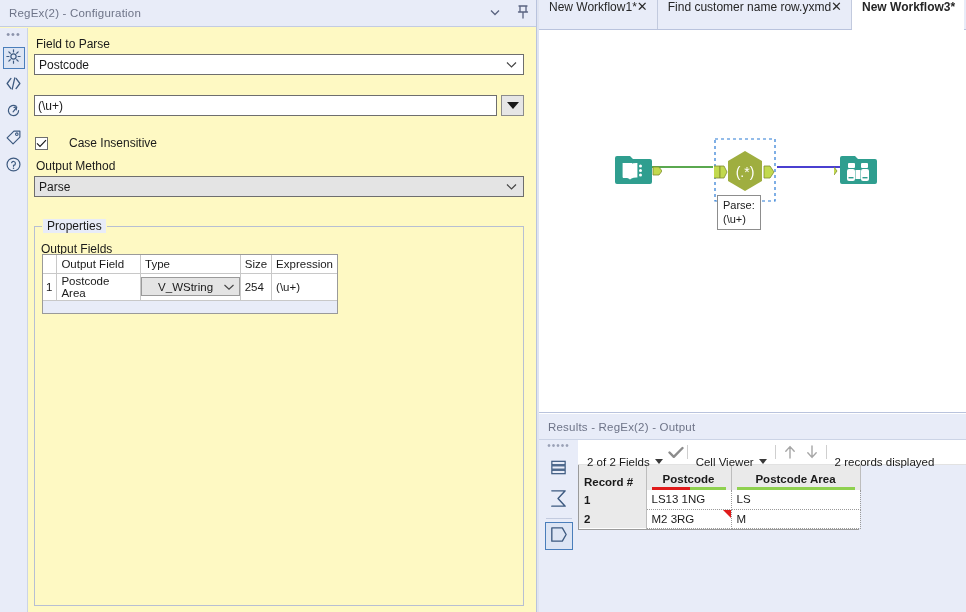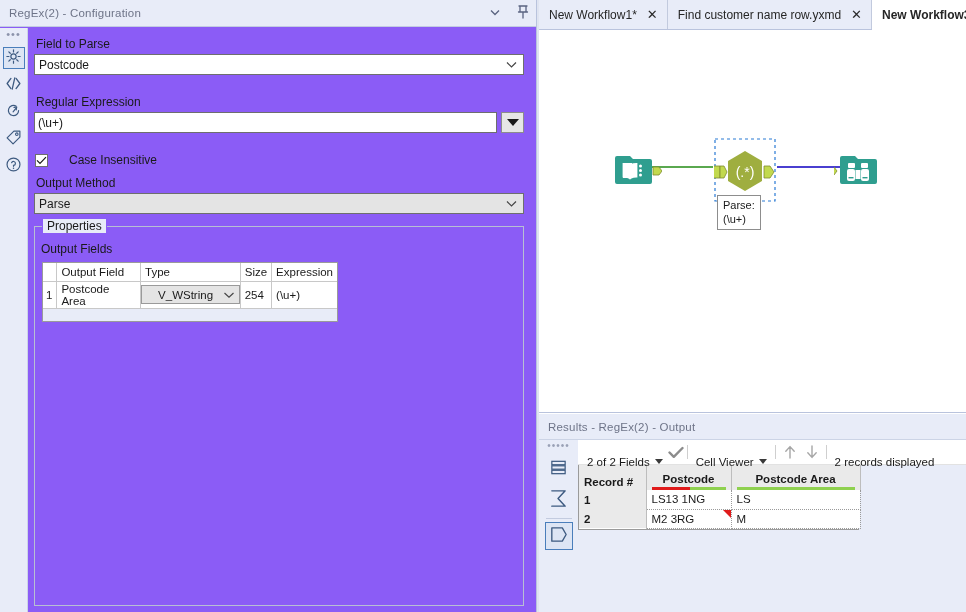--- a/index.html
+++ b/index.html
@@ -11,21 +11,21 @@
     font-size: 12px;
     color: #1a1a1a;
     background: #e8ecf8;
   }
   #app { position: relative; width: 966px; height: 612px; }
 
   
   #config-panel {
     position: absolute; left: 0; top: 0;
     width: 537px; height: 612px;
-    background: #8b5cf6;
+    background: #fef9c3;
     border-right: 1px solid #b9c3dd;
   }
   #config-titlebar {
     position: relative;
     height: 27px;
     background: #e8ecf8;
     border-bottom: 1px solid #c3cce2;
     display: flex; align-items: center;
   }
   #config-title {
@@ -109,21 +109,21 @@
     content: ""; position: absolute; right: -1px; top: 0; left: 72px; height: 1px; background: #b7bfd3;
   }
   #properties-legend {
     position: absolute; left: 8px; top: -7px;
     background: #e8ecf8; padding: 0 4px; font-size: 12px; z-index: 2;
   }
   #outfields-label { position: absolute; left: 6px; top: 16px; font-size: 12px; }
 
   
   #outfields-grid {
-    position: absolute; left: 7px; top: 36px;
+    position: absolute; left: 7px; top: 28px;
     width: 296px;
     background: #ffffff;
     border: 1px solid #9a9a9a;
     font-size: 11.5px;
   }
   #outfields-grid table { border-collapse: collapse; width: 100%; }
   #outfields-grid th {
     font-weight: normal; text-align: left; padding: 2px 4px;
     border-right: 1px solid #c8c8c8; border-bottom: 1px solid #c8c8c8;
     background: #ffffff; height: 18px;
@@ -155,21 +155,21 @@
   
   #right-pane { position: absolute; left: 539px; top: 0; width: 427px; height: 612px; background: #ffffff; }
 
   
   #tabbar {
     position: relative; height: 30px; width: 427px;
     background: #e8ecf8; display: flex; align-items: stretch;
     border-bottom: 1px solid #b9c3dd;
   }
   .tab {
-    display: flex; align-items: center; gap: 10px;
+    display: flex; 
     padding: 0 9px 0 10px;
     border-right: 1px solid #c2cade;
     font-size: 12px; color: #262626; white-space: nowrap;
     background: #e8ecf8;
   }
   .tab.active { background: #ffffff; font-weight: bold; border-right: none; border-bottom: 1px solid #ffffff; margin-bottom: -1px; }
   .tab-close { font-size: 13px; color: #2a2a2a; line-height: 1; }
 
   
   #canvas {
@@ -347,21 +347,20 @@
           <span>Postcode</span>
           <span class="chev">
             <svg width="13" height="9" viewBox="0 0 13 9">
                 <path d="M2 2.5 L6.5 7 L11 2.5" stroke="#454545" stroke-width="1.2" fill="none"></path>
               </svg>
           </span>
         </div>
       </div>
 
       <div class="fld-row">
-        <div class="fld-label">Regular Expression</div>
         <div class="regex-wrap">
           <div class="regex-input">
             <span>(\u+)</span>
           </div>
           <div class="regex-drop">
             <span class="tri-down"></span>
           </div>
         </div>
       </div>
 

